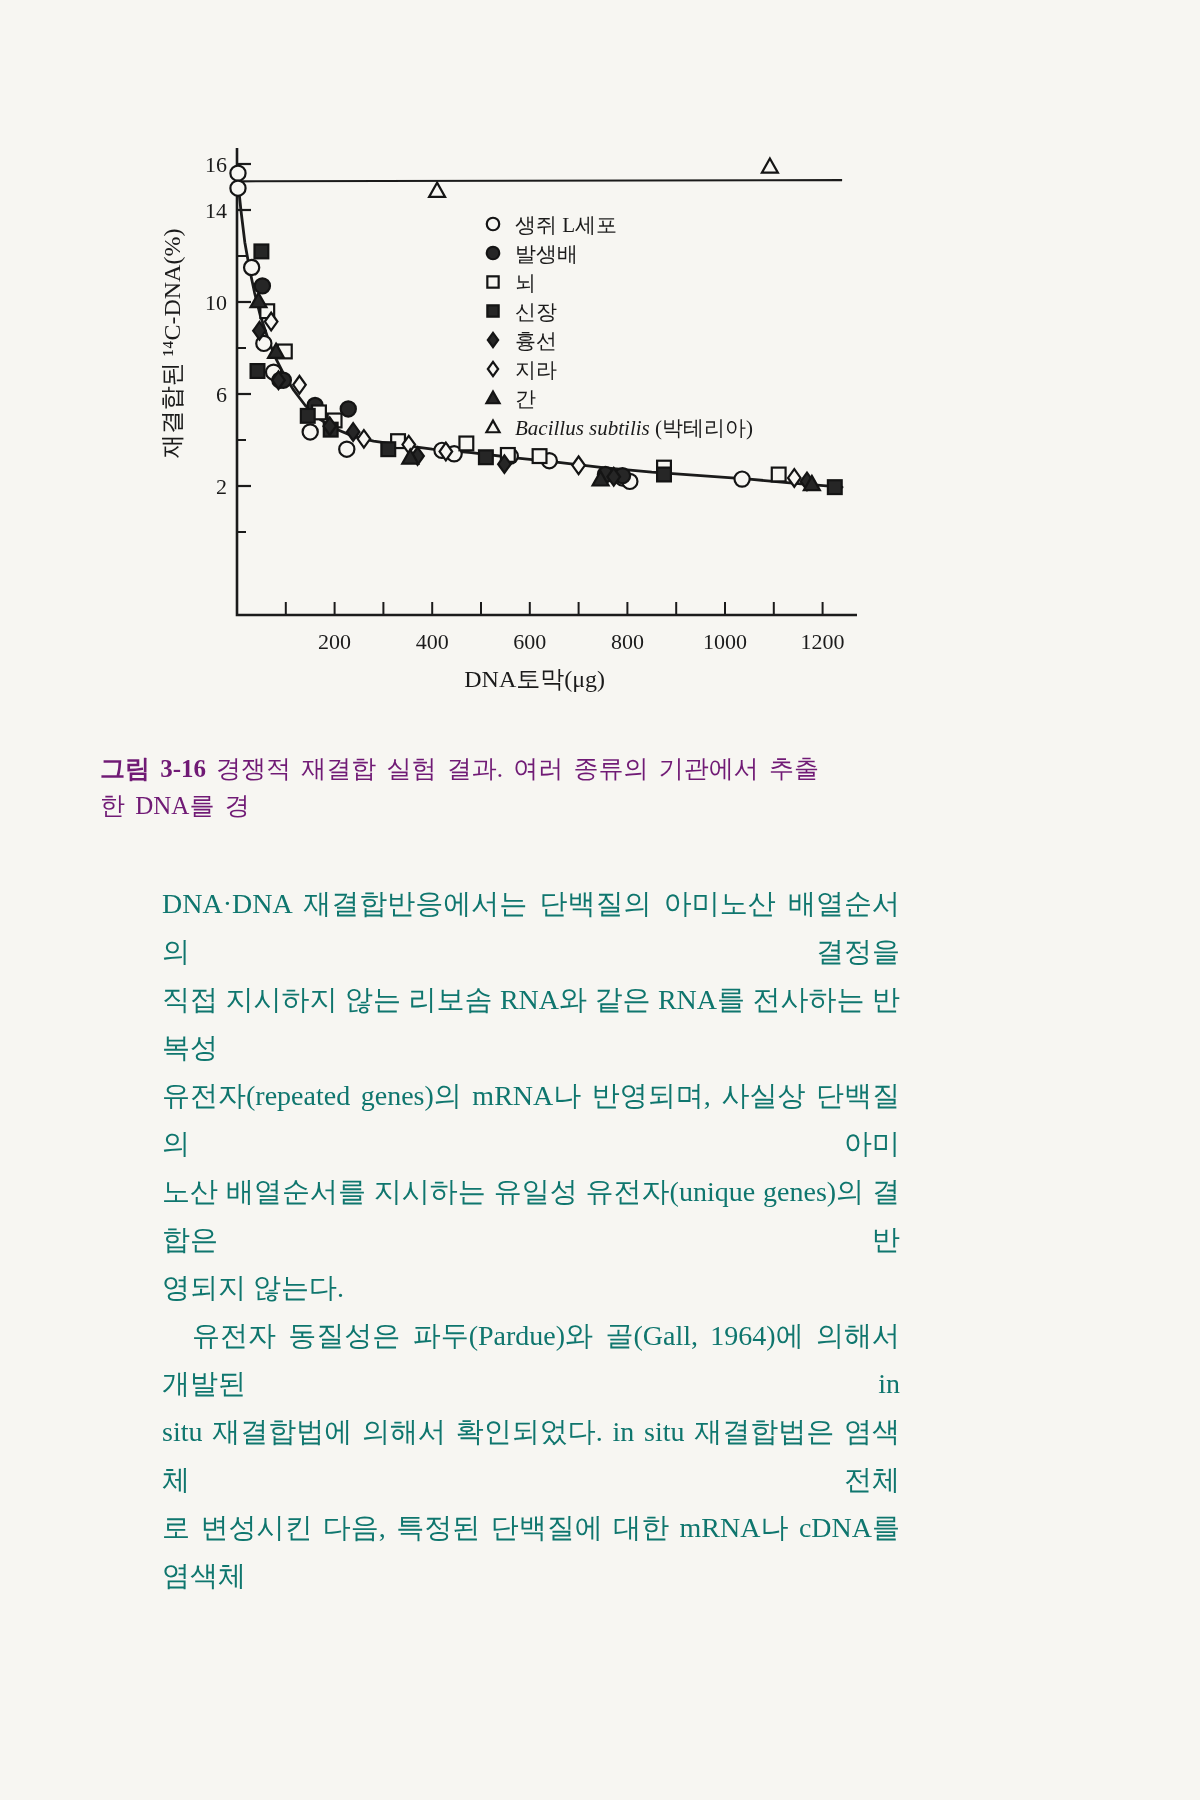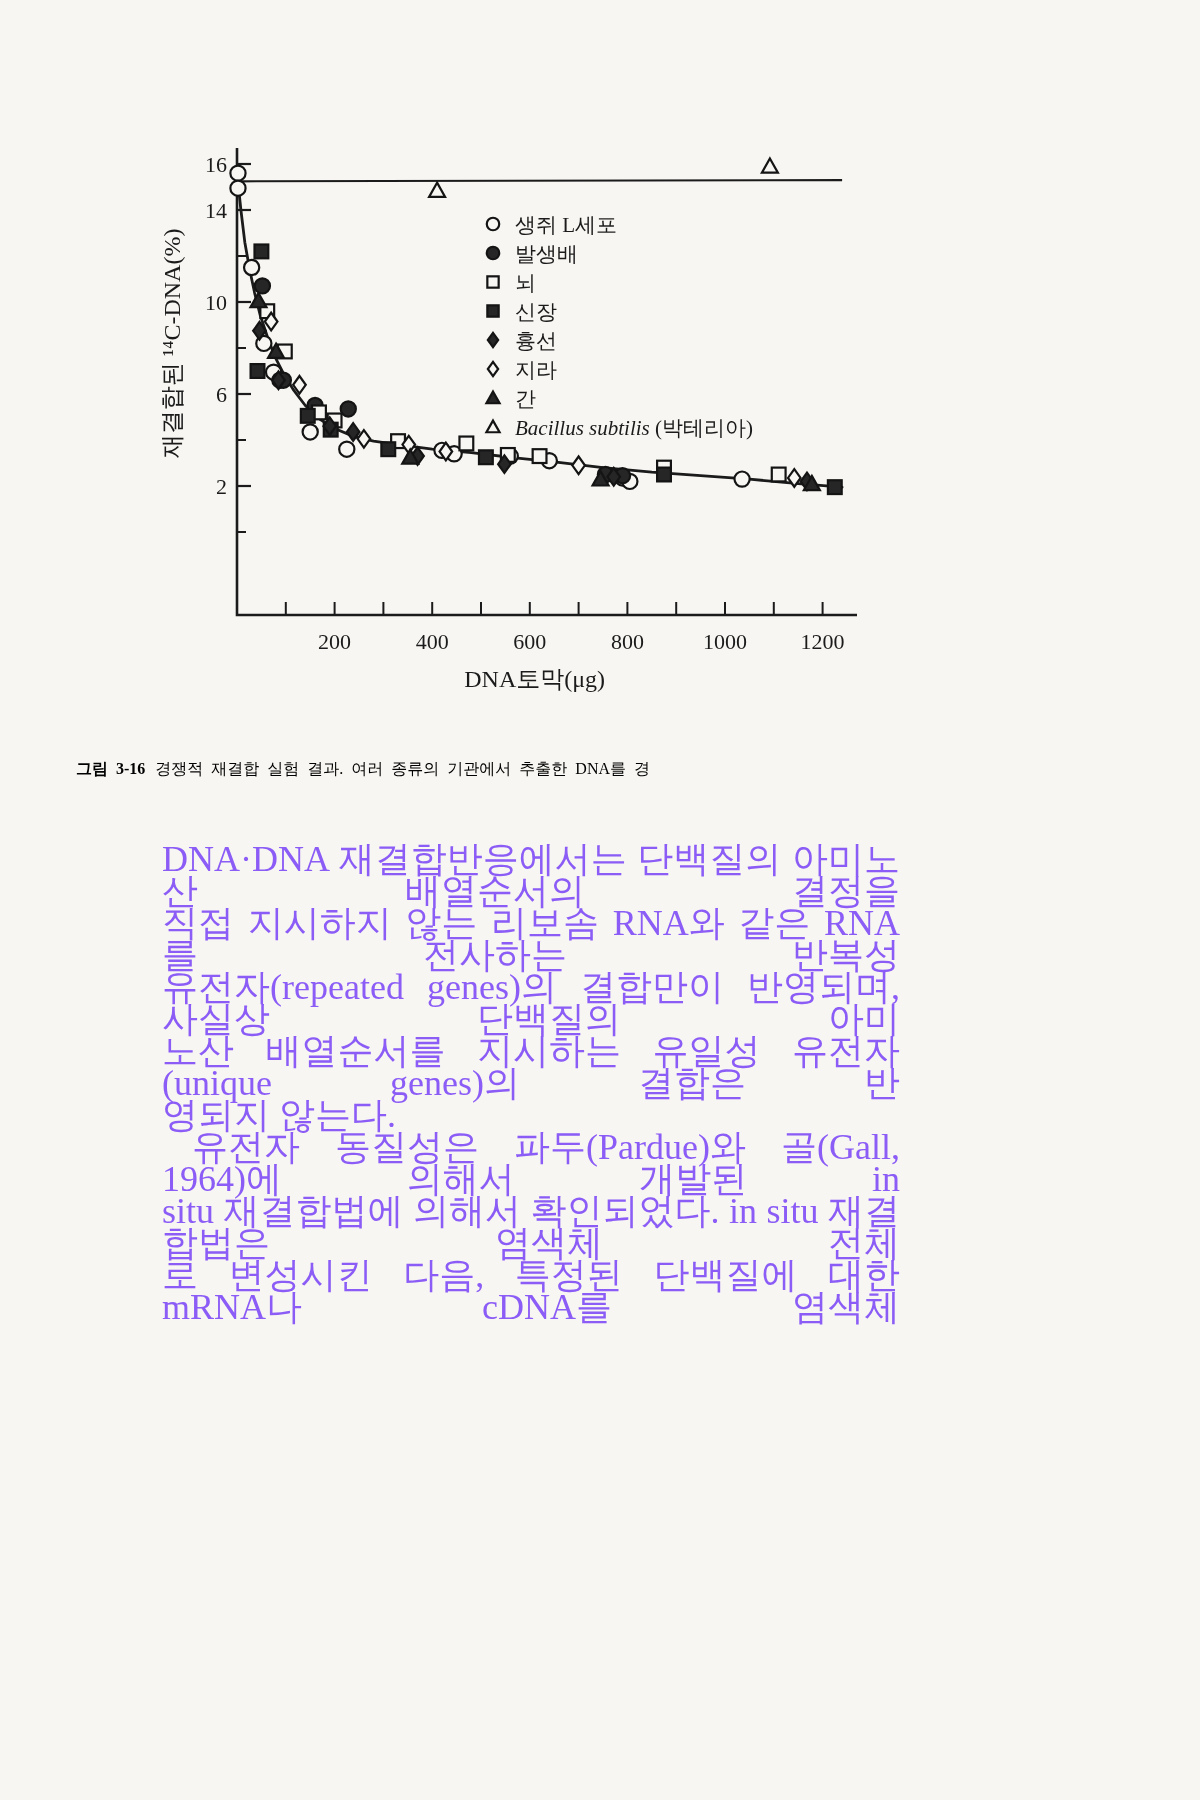--- a/index.html
+++ b/index.html
@@ -8,36 +8,36 @@
     background:#f7f6f2;
     font-family:"Liberation Serif","DejaVu Serif",serif;
     color:#141414;
     position:relative;
     overflow:hidden;
   }
   .page{padding:128px 0 0 16px;}
   .chart-wrap{margin-left:136px;}
   svg text{font-family:"Liberation Serif","DejaVu Serif",serif;}
   .caption{
-    margin:26px 0 0 60px;
+    margin:26px 0 0 84px;
     width:740px;
-    font-size:16px;
+    font-size:25px;
     line-height:37px;
     word-spacing:4px;
-    color:#000000;
+    color:#701a75;
   }
   .caption .cap-label{font-weight:bold;margin-right:10px;}
   .caption .cap-l2{padding-left:48px;}
   .caption .cap-l3{padding-left:18px;word-spacing:1px;}
   .body-text{
     margin:56px 0 0 146px;
     width:738px;
-    font-size:36px;
-    line-height:32px;
-    color:#8b5cf6;
+    font-size:28px;
+    line-height:48px;
+    color:#0f766e;
   }
   .body-line{white-space:nowrap;}
   .body-line.fill{white-space:normal;text-align:justify;text-align-last:justify;}
   .body-line.indent{text-indent:30px;}
 </style>
 </head>
 <body>
 
 <div class="page">
 
@@ -160,21 +160,21 @@
       </svg>
   </div>
 
   <div class="caption">
     <div class="cap-l1"><span class="cap-label">그림 3-16</span><span>경쟁적 재결합 실험 결과. 여러 종류의 기관에서 추출한 DNA를 경</span></div>
   </div>
 
   <div class="body-text" id="body-text">
       <div class="body-line fill">DNA·DNA 재결합반응에서는 단백질의 아미노산 배열순서의 결정을</div>
       <div class="body-line fill">직접 지시하지 않는 리보솜 RNA와 같은 RNA를 전사하는 반복성</div>
-      <div class="body-line fill">유전자(repeated genes)의 결합만이 반영되며, 사실상 단백질의 아미</div>
+      <div class="body-line fill">유전자(repeated genes)의 mRNA나 반영되며, 사실상 단백질의 아미</div>
       <div class="body-line fill">노산 배열순서를 지시하는 유일성 유전자(unique genes)의 결합은 반</div>
       <div class="body-line">영되지 않는다.</div>
       <div class="body-line fill indent">유전자 동질성은 파두(Pardue)와 골(Gall, 1964)에 의해서 개발된 in</div>
       <div class="body-line fill">situ 재결합법에 의해서 확인되었다. in situ 재결합법은 염색체 전체</div>
       <div class="body-line fill">로 변성시킨 다음, 특정된 단백질에 대한 mRNA나 cDNA를 염색체</div>
     </div>
 
 </div>
 
 </body></html>

